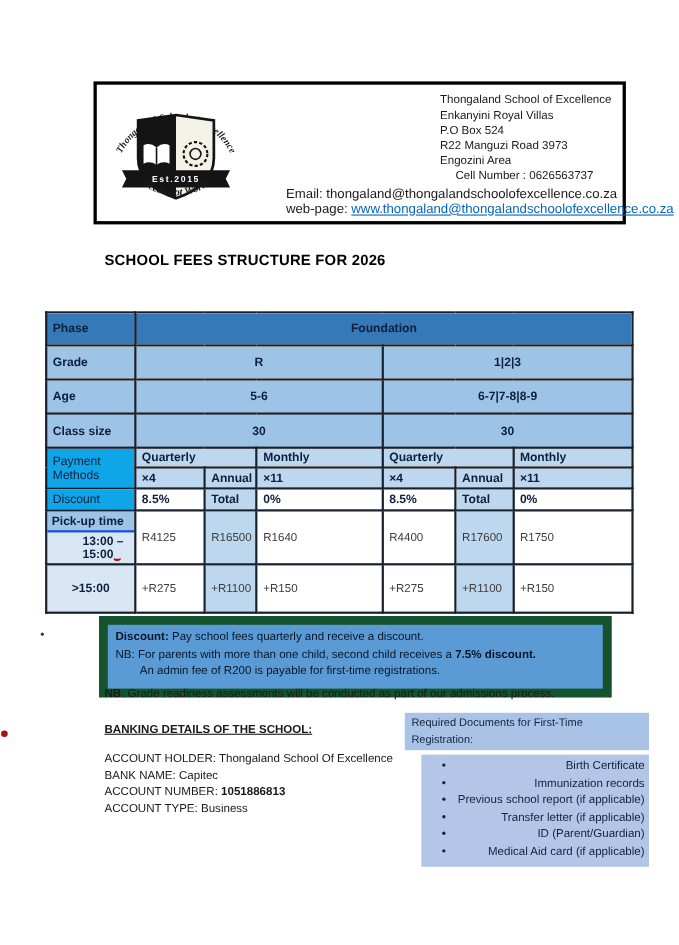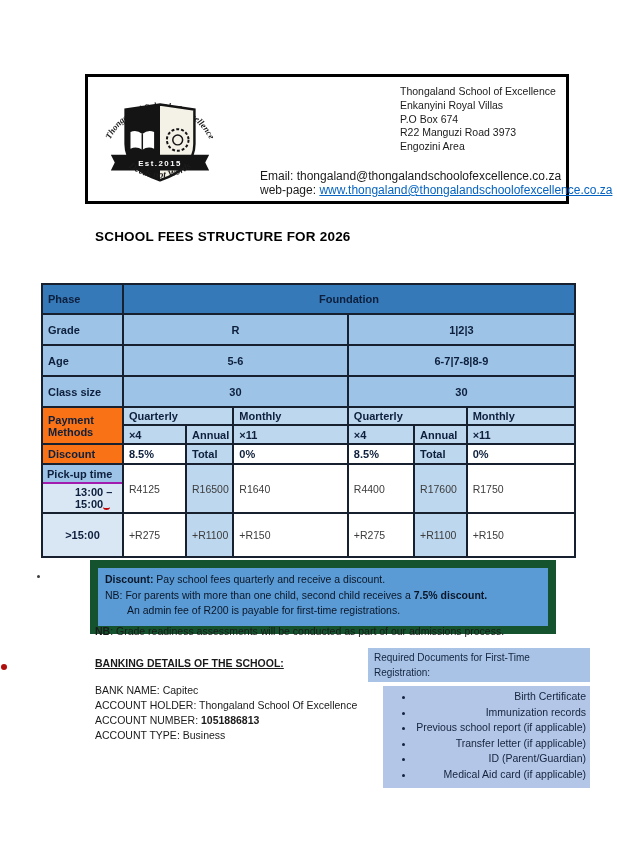--- a/index.html
+++ b/index.html
@@ -32,33 +32,33 @@
   .fees{
     position:absolute;left:41px;top:283px;width:535px;
     border-collapse:collapse;table-layout:fixed;
     font-size:11px;color:#0d1f3c;
   }
   .fees td{border:2px solid #17202e;padding:2px 5px;vertical-align:middle;overflow:hidden;}
   .fees .c0{width:77px;}.fees .c1{width:60px;}.fees .c2{width:45px;}
   .fees .c3{width:109px;}.fees .c4{width:63px;}.fees .c5{width:50px;}.fees .c6{width:103px;}
   .row-phase td{background:#3579b8;height:24px;font-weight:bold;}
   .row-band td{background:#9dc3e6;font-weight:bold;height:25px;}
-  .lbl{background:#f97316;font-weight:bold;}
+  .lbl{background:#0ea5e9;font-weight:normal;}
   .sub{background:#bdd7ee;font-weight:bold;}
   .val{background:#fff;font-weight:normal;color:#3c3c3c;font-size:10.5px;vertical-align:top;padding-top:3px;}
   .val.annual{background:#bdd7ee;}
   .ctr{text-align:center;}
   .pad-found{padding-right:170px;}
   .pad-r{padding-right:50px;}
   .pad-123{padding-right:148px;}
   .pad-67{padding-right:118px;}
   .pickup-cell{padding:0 !important;background:#d9e6f4;vertical-align:top;}
   .pickup-cell .plabel{
     background:#9dc3e6;font-weight:bold;padding:3px 4px 2px 4px;
-    border-bottom:2px solid #a21caf;
+    border-bottom:2px solid #1d4ed8;
   }
   .pickup-cell .ptime{font-weight:bold;padding:2px 4px;position:relative;margin-left:28px;}
   .redmark{position:absolute;left:32px;bottom:2px;width:7px;height:4px;border-bottom:2px solid #c00000;border-radius:60%;}
   .late-lbl{background:#d9e6f4;font-weight:bold;text-align:center;vertical-align:top;padding-top:4px;}
   .hgt-sub{height:13px;}
   .hgt-disc{height:14px;}
   .hgt-pick{height:42px;}
   .hgt-late{height:38px;}
   
   .discount-box{
@@ -114,23 +114,24 @@
     <g>
       <polygon points="16,77 116,77 112,85 116,93 16,93 20,85" fill="#141414"></polygon>
       <text class="lg-est" x="66" y="88" text-anchor="middle">Est.2015</text>
     </g>
     <text class="lg-motto"><textPath href="#arcb" startOffset="50%" text-anchor="middle">Deeds not Words</textPath></text>
   </svg>
 
   <div class="addr">
     <div>Thongaland School of Excellence</div>
     <div>Enkanyini Royal Villas</div>
-    <div>P.O Box 674</div>
+    <div>P.O Box 524</div>
     <div>R22 Manguzi Road 3973</div>
     <div>Engozini Area</div>
+    <div class="indent">Cell Number : 0626563737</div>
   </div>
 
   <div class="contact">
     <div>Email: thongaland@thongalandschoolofexcellence.co.za</div>
     <div>
       <span>web-page: </span><a class="weblink" href="#">www.thongaland@thongalandschoolofexcellence.co.za</a>
     </div>
   </div>
 </div>
 
@@ -225,22 +226,22 @@
 
 <div class="dot-small"></div>
 <div class="dot-red"></div>
 
 <div class="nb-note">
   <b>NB</b><span>: Grade readiness assessments will be conducted as part of our admissions process.</span>
 </div>
 
 <div class="banking">
   <div class="bank-head">BANKING DETAILS OF THE SCHOOL:</div>
+  <div>ACCOUNT HOLDER: Thongaland School Of Excellence</div>
   <div>BANK NAME: Capitec</div>
-  <div>ACCOUNT HOLDER: Thongaland School Of Excellence</div>
   <div>
     <span>ACCOUNT NUMBER: </span><b>1051886813</b>
   </div>
   <div>ACCOUNT TYPE: Business</div>
 </div>
 
 <div class="req-head">Required Documents for First-Time Registration:</div>
 <div class="req-list">
   <ul>
     <li>Birth Certificate</li>

